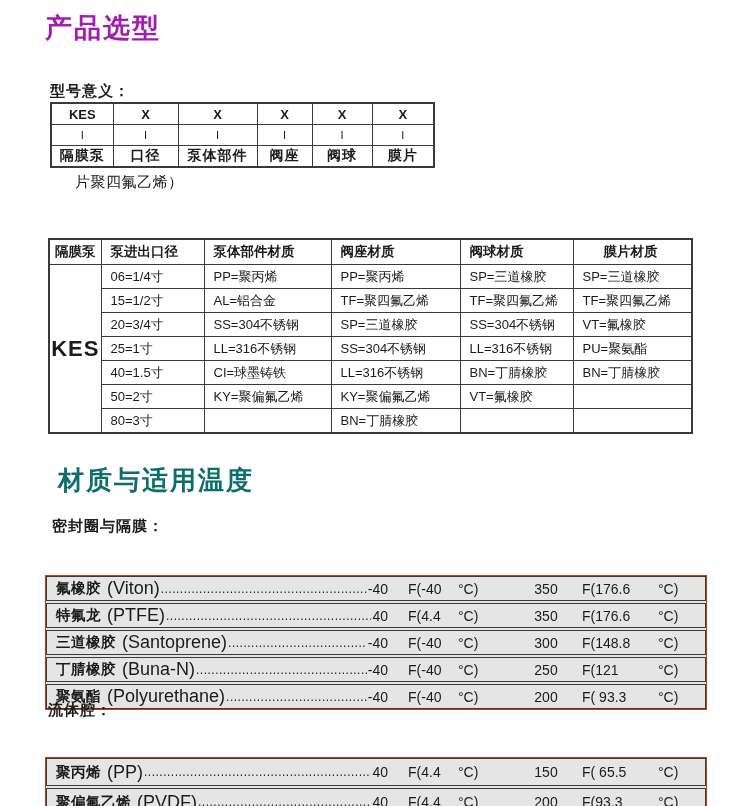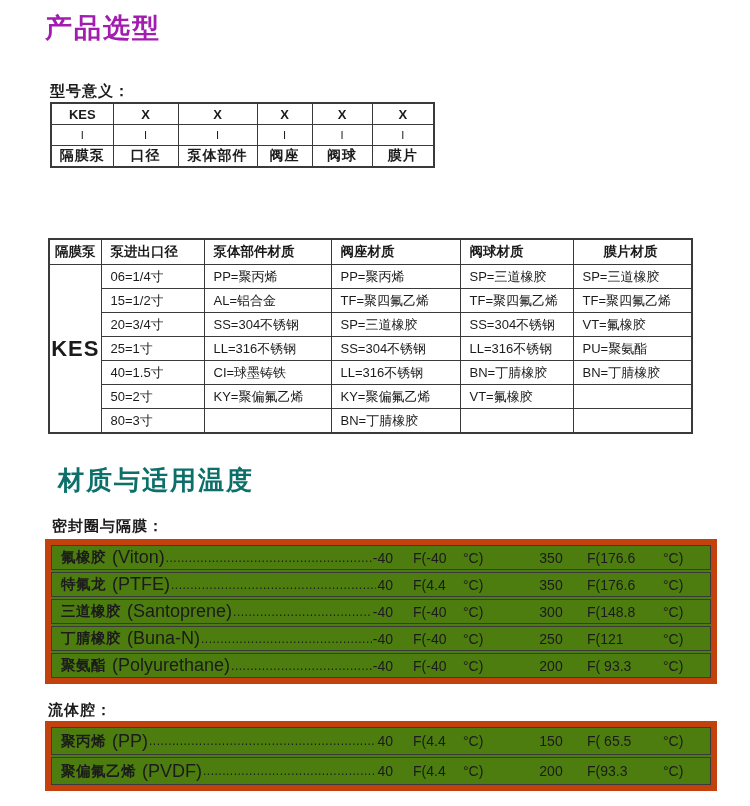--- a/index.html
+++ b/index.html
@@ -28,21 +28,21 @@
   table.sel{border-collapse:collapse;table-layout:fixed;border:2px solid #3a3a3a;}
   table.sel td{
     border:1px solid #3a3a3a;height:23px;vertical-align:middle;
     font-size:13px;padding:0 0 0 9px;text-align:left;white-space:nowrap;
   }
   table.sel tr.hdr td{font-weight:bold;font-size:13.5px;height:24px;}
   table.sel td.corner{text-align:center;padding:0;font-size:12.5px;}
   table.sel td.pumpcode{text-align:center;padding:0;font-size:22px;font-weight:600;letter-spacing:1px;}
   table.sel td.pad-extra{padding-left:30px;}
   
-  .temp-table{border:6px solid #c2410c;background:#4d7c0f;}
+  .temp-table{border:1px solid #c2410c;background:#e5e5e5;margin-top:36px;}
   .temp-row{
     display:flex;align-items:center;border:1px solid #3a3a3a;
     margin:2px 0;padding:0 9px;font-size:14px;white-space:nowrap;
   }
   .temp-row:first-of-type{margin-top:0;}
   .temp-row:last-of-type{margin-bottom:0;}
   .tt-seal .temp-row{height:23px;}
   .tt-fluid .temp-row{height:26px;}
   .m-cn{font-weight:bold;font-size:14.5px;margin-right:6px;letter-spacing:0.5px;}
   .m-en{font-size:18px;}
@@ -92,20 +92,21 @@
     <td>口径</td>
     <td>泵体部件</td>
     <td>阀座</td>
     <td>阀球</td>
     <td>膜片</td>
   </tr>
 </tbody>
   </table>
 
 <div class="abs example" style="left:42px;top:170px;">
+  <div class="l2">片聚四氟乙烯）</div>
 </div>
 
 <table class="sel abs" style="left:48px;top:238px;">
   <colgroup>
       <col style="width:52px">
       <col style="width:103px">
       <col style="width:127px">
       <col style="width:129px">
       <col style="width:113px">
       <col style="width:119px">

